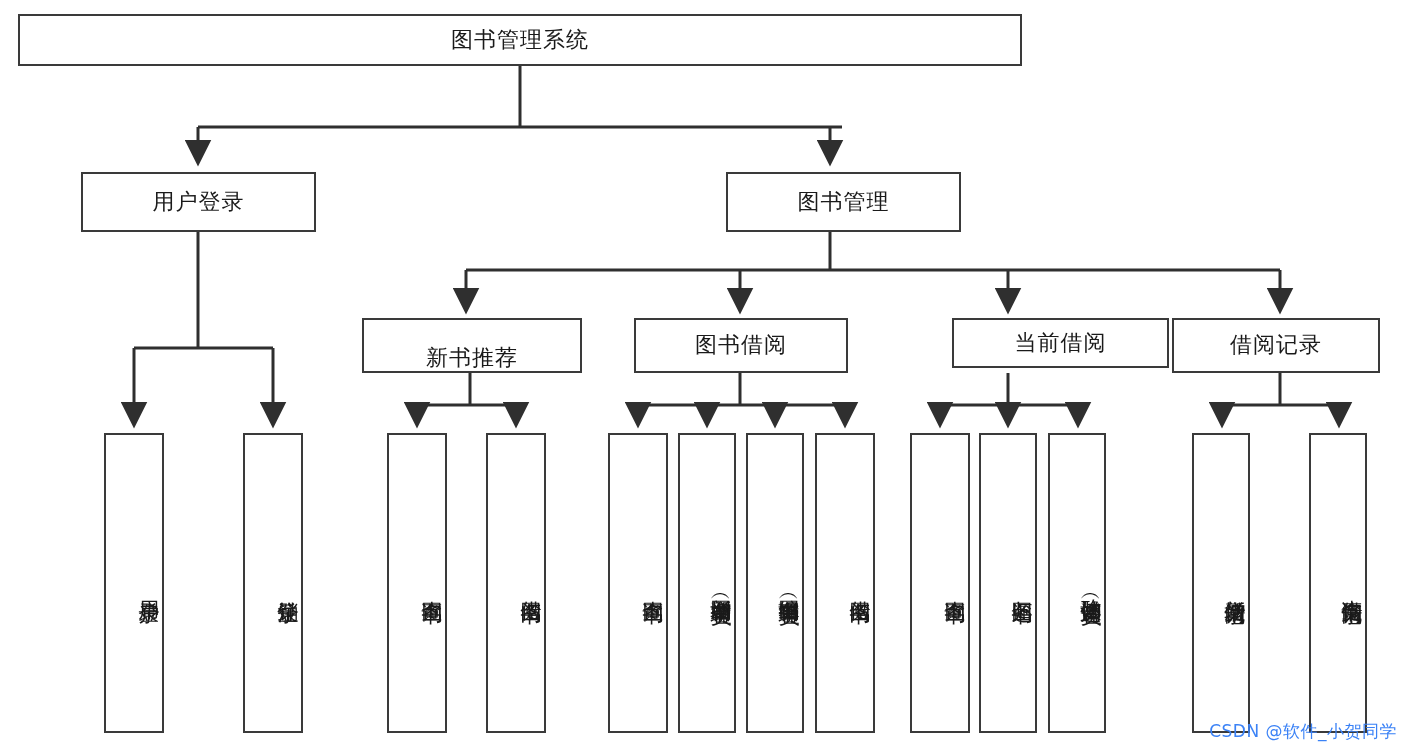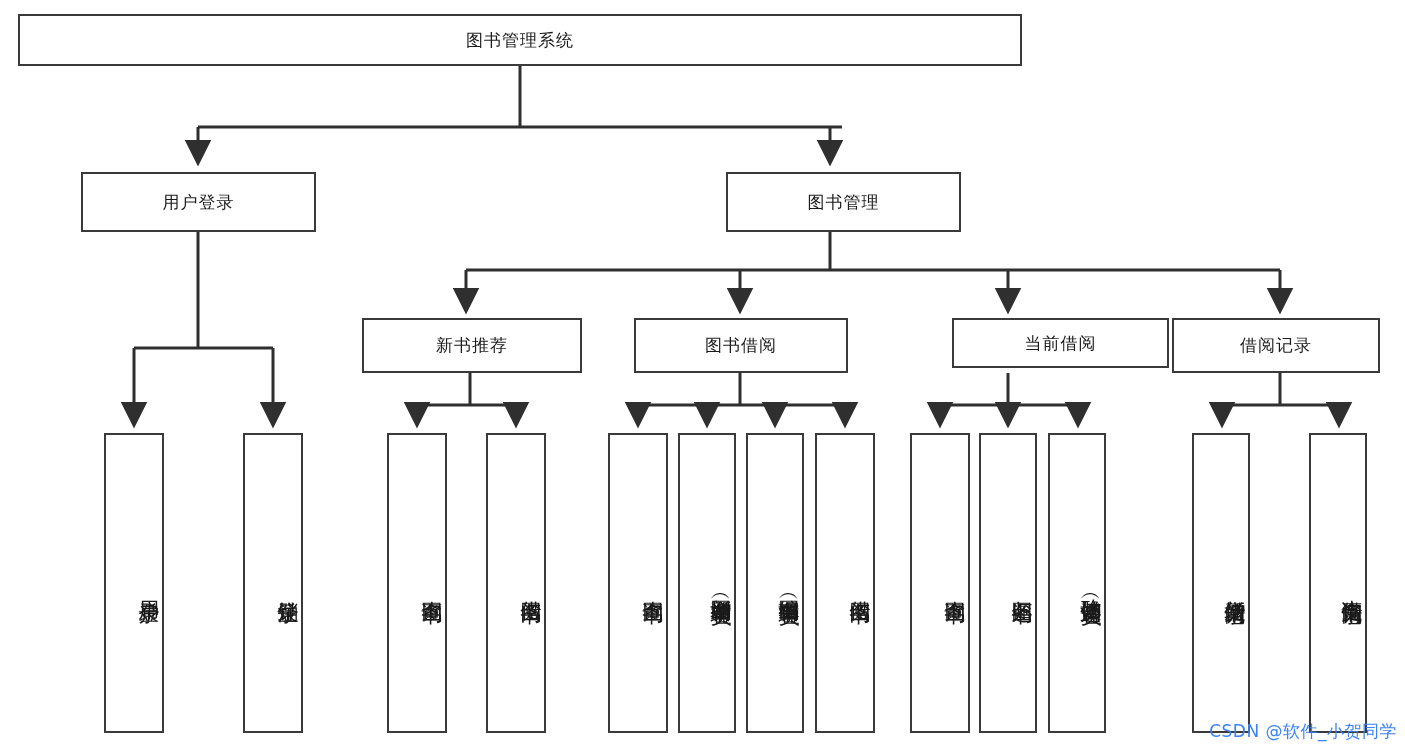--- a/index.html
+++ b/index.html
@@ -30,21 +30,21 @@
     position: absolute;
     box-sizing: border-box;
     background: #ffffff;
     border: 2px solid #3a3a3a;
     display: flex;
     align-items: center;
     justify-content: center;
     color: #1a1a1a;
   }
   .node-h {
-    font-size: 17px;
+    font-size: 22px;
     letter-spacing: 1px;
     line-height: 1.2;
     white-space: nowrap;
   }
   .node-v {
     font-size: 21px;
     line-height: 1.28;
     letter-spacing: 1px;
     writing-mode: vertical-rl;
     text-orientation: upright;
@@ -128,21 +128,21 @@
     <span>图书管理系统</span>
   </div>
 
   <div class="node node-h" style="left:81px; top:172px; width:235px; height:60px;">
     <span>用户登录</span>
   </div>
   <div class="node node-h" style="left:712px; top:172px; width:235px; height:60px;margin-left:14px;">
     <span>图书管理</span>
   </div>
 
-  <div class="node node-h" style="left:362px; top:318px; width:220px; height:55px;">
+  <div class="node node-h" style="left:362px; top:318px; width:220px; height:55px;align-items:flex-end;">
     <span>新书推荐</span>
   </div>
   <div class="node node-h" style="left:634px; top:318px; width:214px; height:55px;">
     <span>图书借阅</span>
   </div>
   <div class="node node-h" style="left:952px; top:318px; width:217px; height:50px;">
     <span>当前借阅</span>
   </div>
   <div class="node node-h" style="left:1172px; top:318px; width:208px; height:55px;">
     <span>借阅记录</span>

